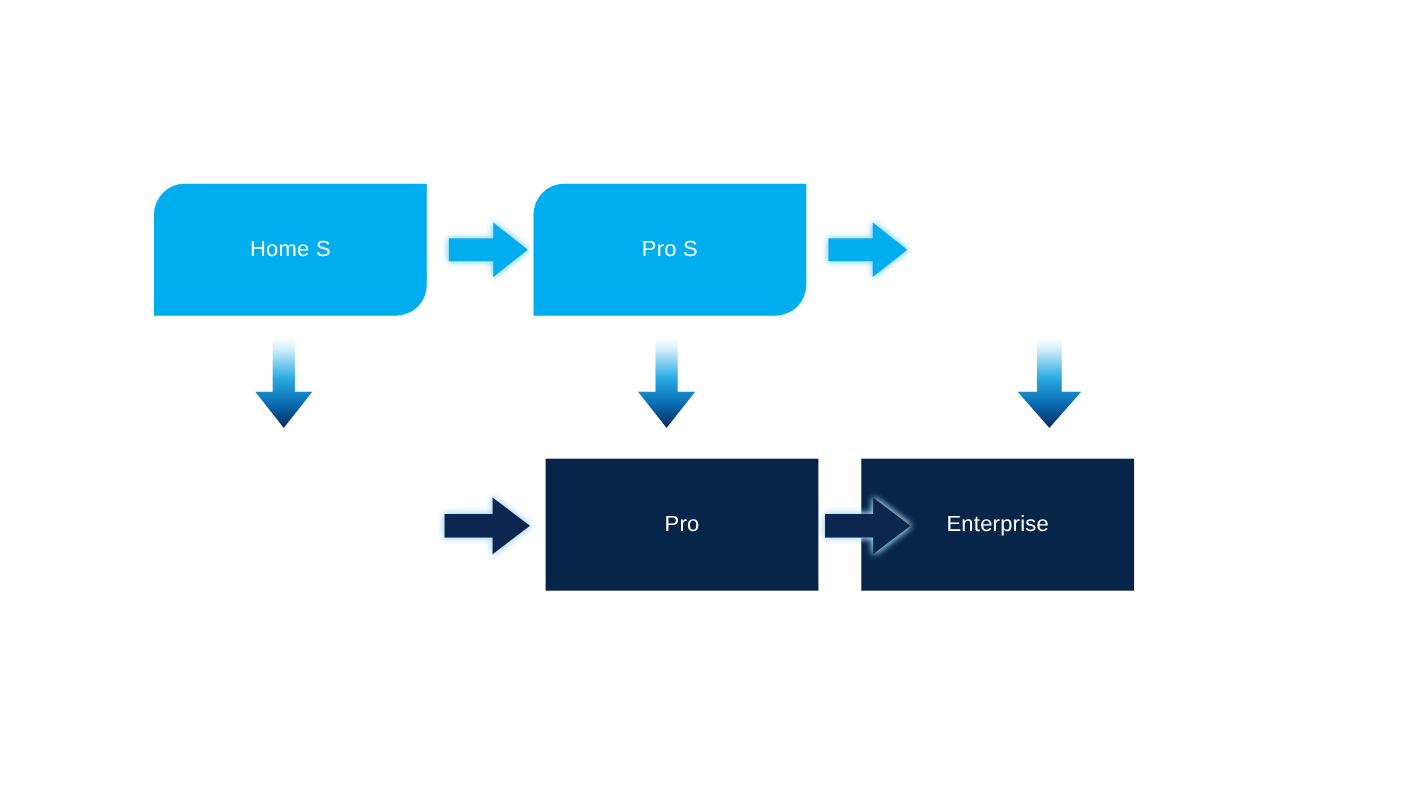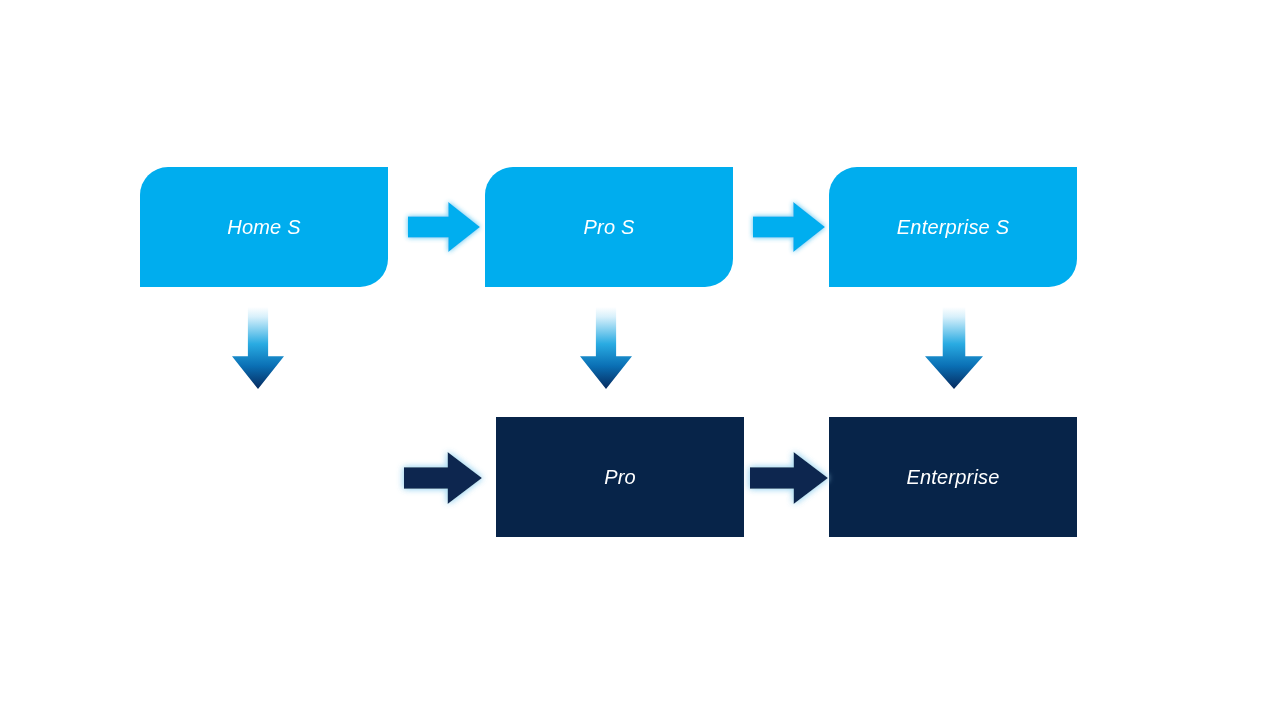--- a/index.html
+++ b/index.html
@@ -13,21 +13,20 @@
     position: relative;
     overflow: hidden;
     font-family: "Liberation Sans", sans-serif;
   }
 
   #stage {
     position: absolute;
     inset: 0;
     width: 1096px;
     height: 720px;
-    font-style: italic;
   }
 
   
   .node {
     position: absolute;
     display: flex;
     align-items: center;
     justify-content: center;
     box-sizing: border-box;
   }
@@ -98,27 +97,24 @@
           </feMerge>
         </filter>
       </defs>
     </svg>
     <div class="node node-top" style="left: 140px; top: 167px; width: 248px; height: 120px;">
       <span class="node-label">Home S</span>
     </div>
     <div class="node node-top" style="left: 485px; top: 167px; width: 248px; height: 120px;">
       <span class="node-label">Pro S</span>
     </div>
-    <div class="node node-top" style="left: 829px; top: 167px; width: 248px; height: 120px;">
-      <span class="node-label">Enterprise S</span>
-    </div>
     <div class="node node-bottom" style="left: 496px; top: 417px; width: 248px; height: 120px;">
       <span class="node-label">Pro</span>
     </div>
-    <div class="node node-bottom" style="left: 829px; top: 417px; width: 248px; height: 120px;">
+    <div class="node node-bottom" style="left: 783px; top: 417px; width: 248px; height: 120px;">
       <span class="node-label">Enterprise</span>
     </div>
     <div class="arrow" style="left: 408px; top: 202px; width: 72px; height: 50px;">
       <svg width="72" height="50" viewBox="0 0 100 72" preserveAspectRatio="none">
         <path d="M0,21 L56,21 L56,0 L100,36 L56,72 L56,51 L0,51 Z" fill="#00AEEF" filter="url(#glowCyan)"></path>
       </svg>
     </div>
     <div class="arrow" style="left: 753px; top: 202px; width: 72px; height: 50px;">
       <svg width="72" height="50" viewBox="0 0 100 72" preserveAspectRatio="none">
         <path d="M0,21 L56,21 L56,0 L100,36 L56,72 L56,51 L0,51 Z" fill="#00AEEF" filter="url(#glowCyan)"></path>

